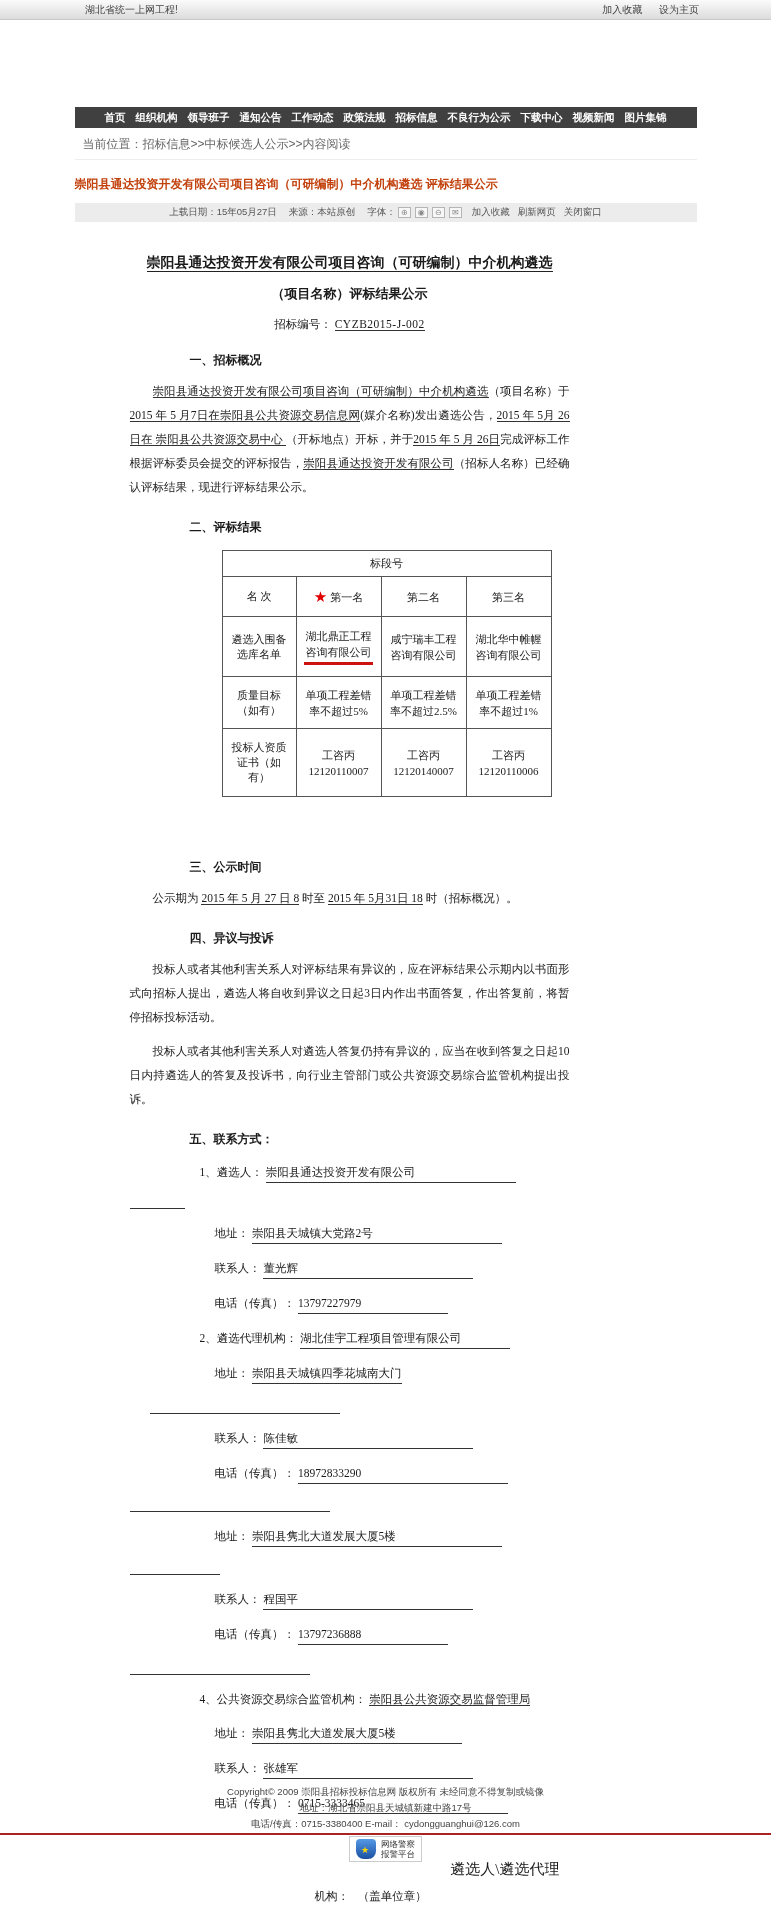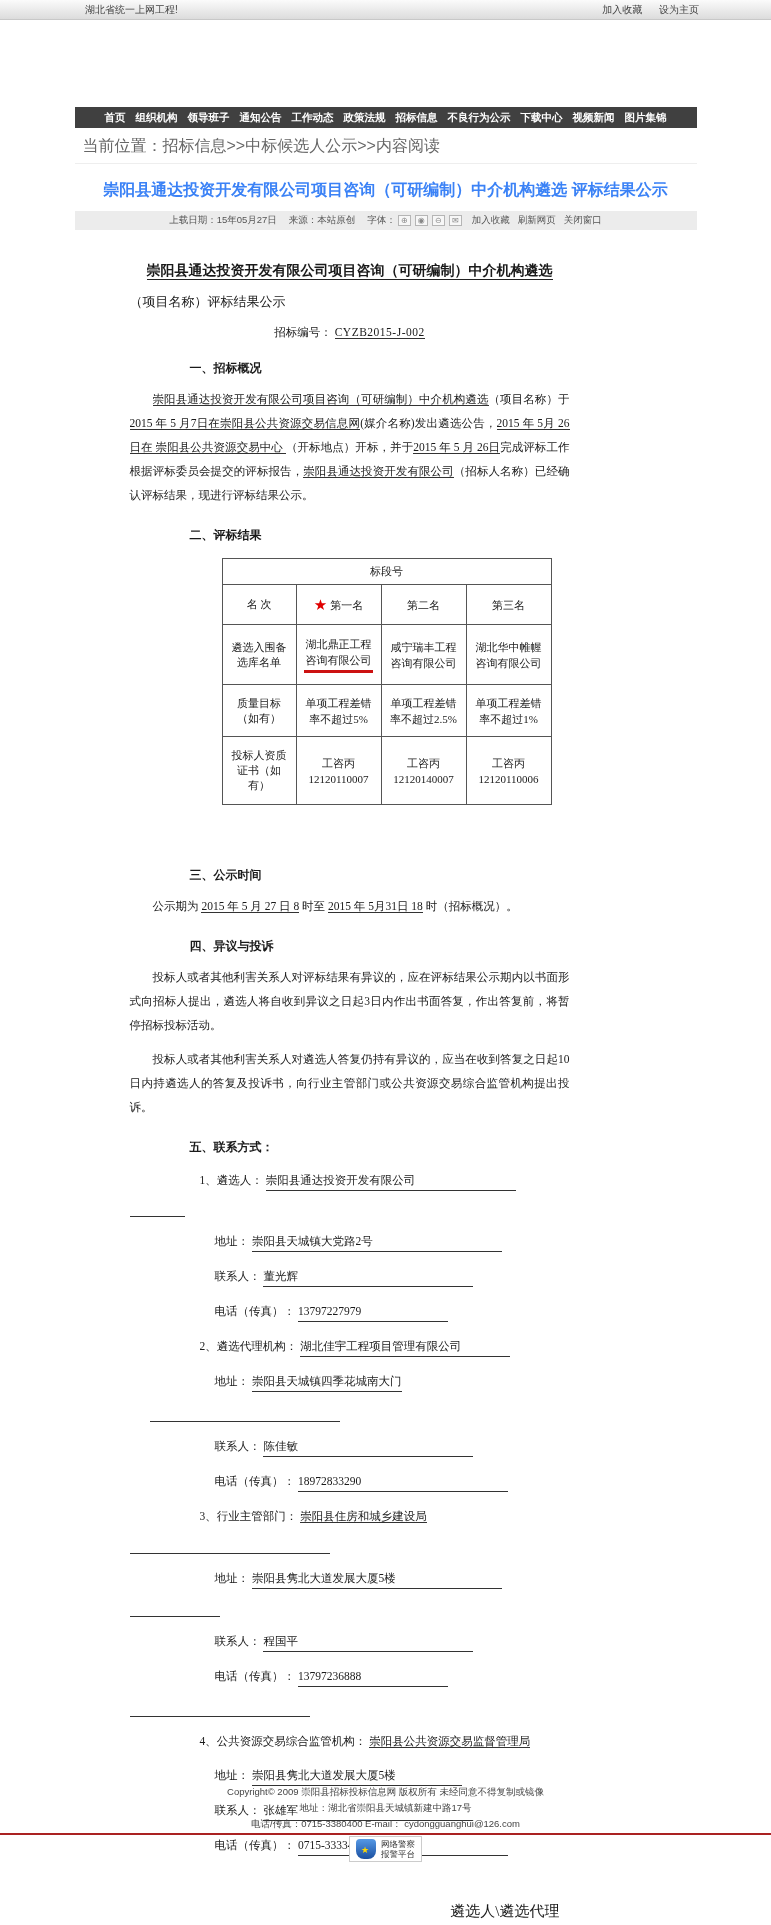--- a/index.html
+++ b/index.html
@@ -10,36 +10,36 @@
   .topbar { height:20px; background:linear-gradient(#fbfbfb,#dcdcdc); border-bottom:1px solid #c8c8c8;
             display:flex; justify-content:space-between; align-items:center; padding:0 72px 0 85px; font-size:10px; color:#444; }
   .topbar a { color:#444; text-decoration:none; margin-left:14px; cursor:pointer; }
 
   .shell { width:622px; margin:0 auto; }
 
   
   .nav { margin-top:87px; background:#404040; height:21px; display:flex; align-items:center; justify-content:center; }
   .nav span { color:#fff; font-size:10.5px; font-weight:bold; margin:0 5px; cursor:pointer; white-space:nowrap; }
 
-  .crumb { font-size:16px; color:#666; padding:8px 8px 6px 8px; border-bottom:1px solid #eee; }
-
-  .list-title { text-align:center; font-size:16px; font-weight:bold; color:#3b82f6; margin-top:16px; }
+  .crumb { font-size:12px; color:#666; padding:8px 8px 6px 8px; border-bottom:1px solid #eee; }
+
+  .list-title { font-size:12px; font-weight:bold; color:#c2410c; margin-top:16px; }
 
   .metabar { margin-top:10px; background:#ececec; height:19px; display:flex; align-items:center; justify-content:center;
              font-size:9.5px; color:#555; }
   .metabar .ic { display:inline-block; width:13px; height:11px; border:1px solid #b5b5b5; background:#f7f7f7;
                  font-size:8px; line-height:9px; text-align:center; color:#888; margin:0 2px; cursor:pointer; }
   .metabar a { color:#555; text-decoration:none; margin-left:8px; cursor:pointer; }
   .metabar .gap { margin-left:12px; }
 
   
   .doc { font-family:"Liberation Serif","DejaVu Serif",serif; color:#1a1a1a; margin-left:55px; width:440px; }
   .doc .t1 { text-align:center; font-size:14px; font-weight:bold; margin-top:32px; }
   .doc .t1 span { border-bottom:1px solid #222; padding-bottom:1px; }
-  .doc .t2 { font-size:13px; font-weight:normal; margin-top:13px; }
+  .doc .t2 { text-align:center; font-size:13px; font-weight:bold; margin-top:13px; }
   .doc .bidno { text-align:center; font-size:11.5px; margin-top:14px; }
   .doc .bidno .u { letter-spacing:.5px; }
 
   .sec-h { font-weight:bold; font-size:12px; margin:20px 0 0 60px; }
   .para { font-size:11.5px; line-height:24px; text-indent:2em; margin-top:10px; text-align:justify; }
   .u { border-bottom:1px solid #333; }
 
   
   table.result { border-collapse:collapse; margin:14px 0 0 92px; font-size:11px; text-align:center; color:#1a1a1a; }
   table.result td { border:1px solid #555; padding:3px 4px; vertical-align:middle; }
@@ -201,24 +201,20 @@
     <div class="stray" style="width:190px; margin:18px 0 0 20px;"></div>
     <div class="c-sub">
       <span>联系人：</span>
       <span class="u w-md">陈佳敏</span>
     </div>
     <div class="c-sub">
       <span>电话（传真）：</span>
       <span class="u w-md">18972833290</span>
     </div>
 
-    <div class="c-entry">
-      <span>3、</span><span>行业主管部门：</span>
-      <span class="u">崇阳县住房和城乡建设局</span>
-    </div>
     <div class="stray" style="width:200px; margin:16px 0 0 0;"></div>
     <div class="c-sub">
       <span>地址：</span>
       <span class="u w-lg">崇阳县隽北大道发展大厦5楼</span>
     </div>
     <div class="stray" style="width:90px; margin:16px 0 0 0;"></div>
     <div class="c-sub">
       <span>联系人：</span>
       <span class="u w-md">程国平</span>
     </div>

